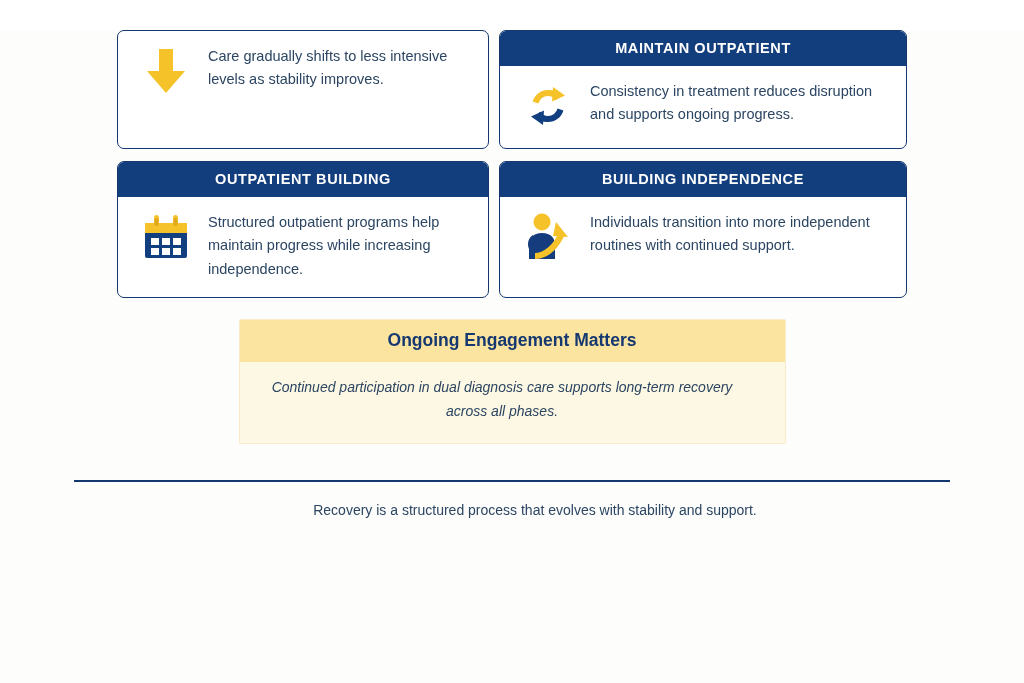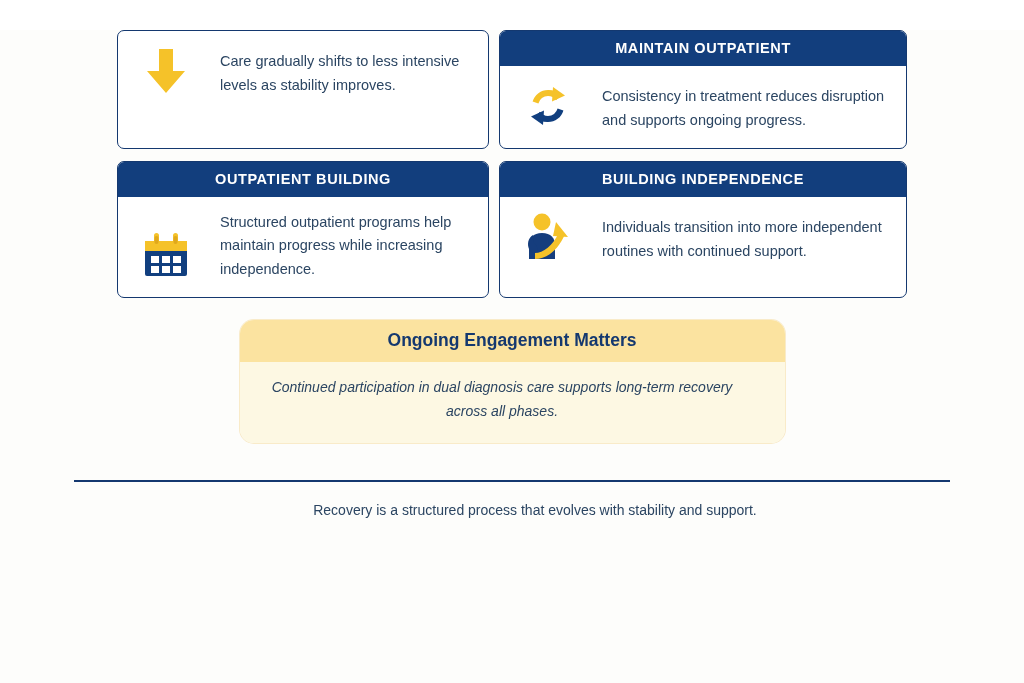--- a/index.html
+++ b/index.html
@@ -62,22 +62,22 @@
     background: #123e7d;
     color: #ffffff;
     font-size: 14.5px;
     font-weight: bold;
     letter-spacing: 0.6px;
     text-align: center;
     padding: 9px 4px 10px 4px;
   }
   .card-body {
     display: flex;
-    align-items: flex-end;
-    gap: 28px;
+    align-items: flex-start;
+    gap: 16px;
     padding: 14px 18px 16px 22px;
     min-height: 74px;
     box-sizing: border-box;
   }
   .card-icon {
     flex: 0 0 auto;
     width: 52px;
     height: 52px;
     display: flex;
     align-items: center;
@@ -86,21 +86,21 @@
   .card-text {
     font-size: 14.5px;
     line-height: 1.62;
     color: #2b4562;
   }
 
   
   .highlight {
     width: 545px;
     margin: 22px auto 16px auto;
-    border-radius: 14px;
+    border-radius: 1px;
     overflow: hidden;
     box-shadow: 0 0 0 1px rgba(240,200,110,0.35);
   }
   .highlight-header {
     background: #fbe3a0;
     color: #14386f;
     font-size: 17.5px;
     font-weight: bold;
     text-align: center;
     padding: 10px 6px 11px 6px;

